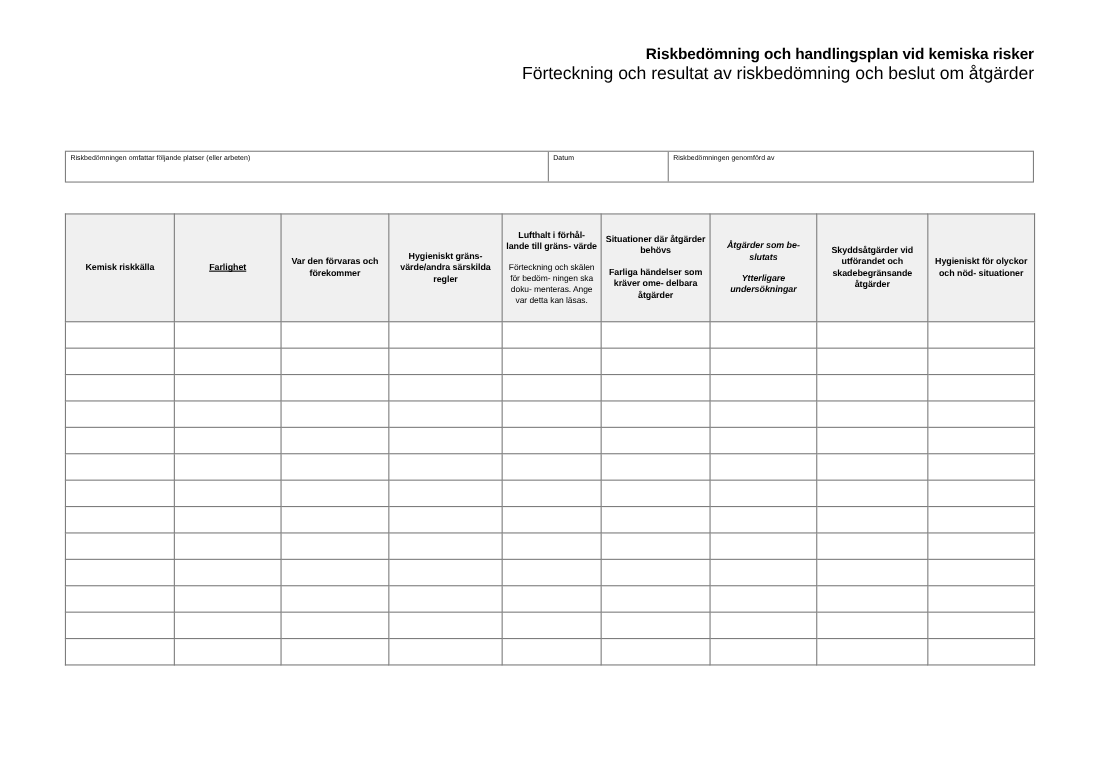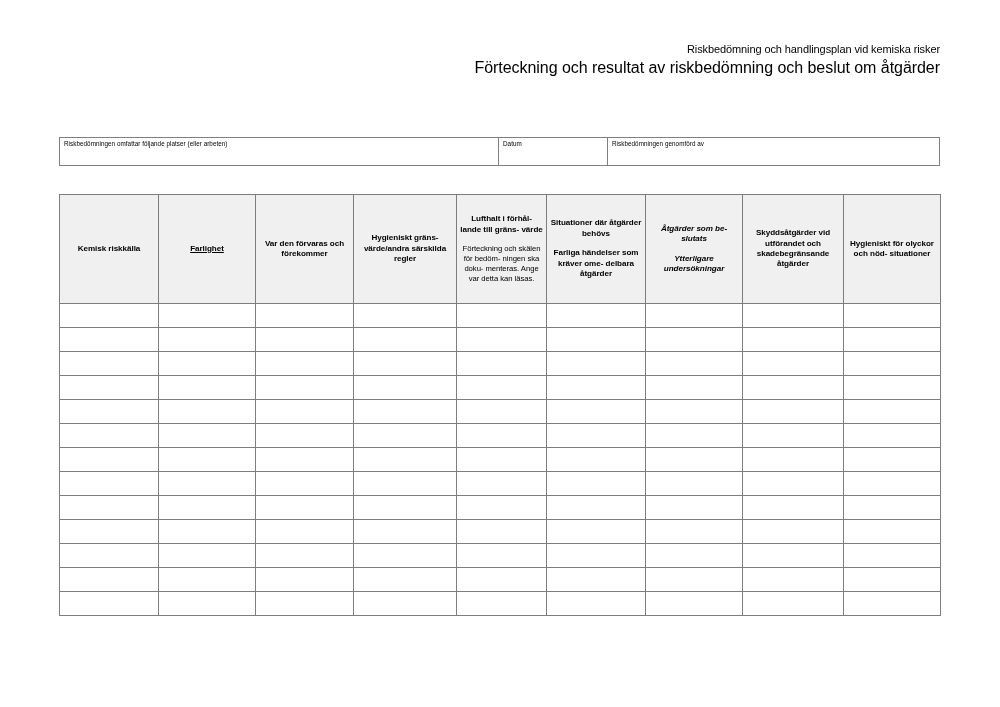--- a/index.html
+++ b/index.html
@@ -24,22 +24,22 @@
   }
 
   
   .title-block {
     position: absolute;
     top: 40px;
     right: 60px;
     text-align: right;
   }
   .doc-title {
-    font-size: 11px;
-    font-weight: normal;
+    font-size: 14px;
+    font-weight: bold;
     line-height: 19px;
     letter-spacing: -0.1px;
     white-space: nowrap;
   }
   .doc-subtitle {
     font-size: 16px;
     font-weight: normal;
     line-height: 16px;
     letter-spacing: -0.05px;
     white-space: nowrap;
@@ -85,21 +85,21 @@
     border-collapse: collapse;
     table-layout: fixed;
   }
   .risk-table th,
   .risk-table td {
     border: 1px solid #7d7d7d;
     box-sizing: border-box;
     padding: 0;
   }
   .risk-table thead th {
-    height: 109px;
+    height: 98px;
     background: #f0f0f0;
     vertical-align: middle;
     text-align: center;
     padding: 2px 3px;
   }
   .hdr-main {
     font-size: 8.1px;
     font-weight: bold;
     line-height: 10.4px;
     letter-spacing: -0.05px;

